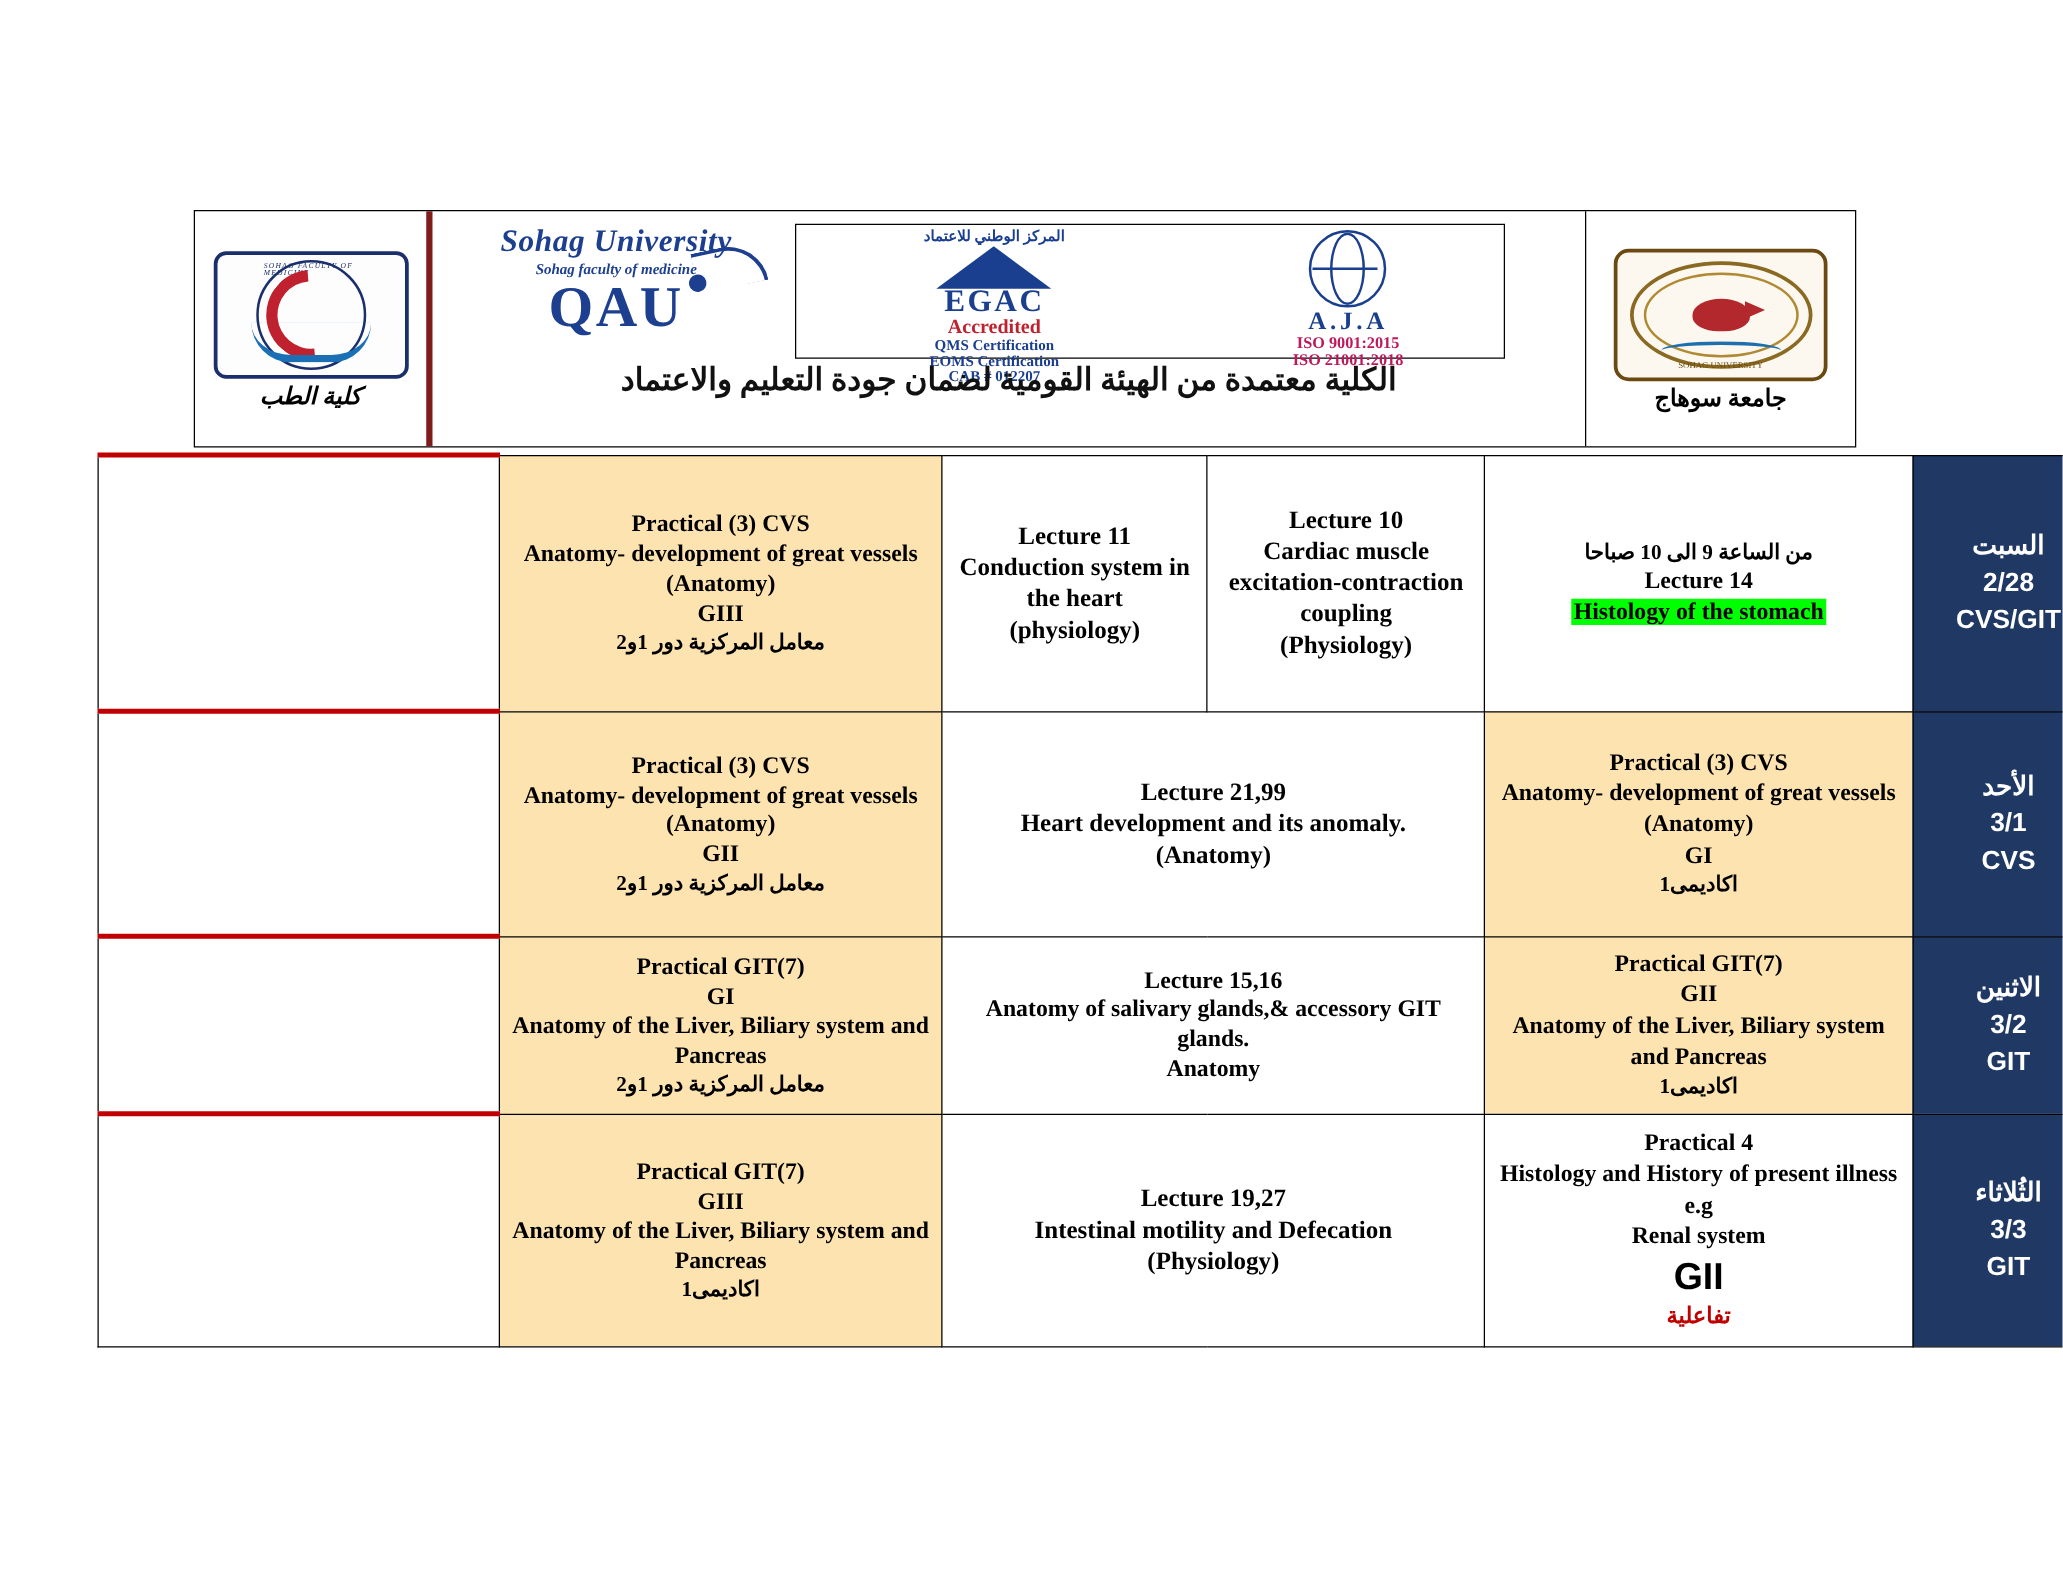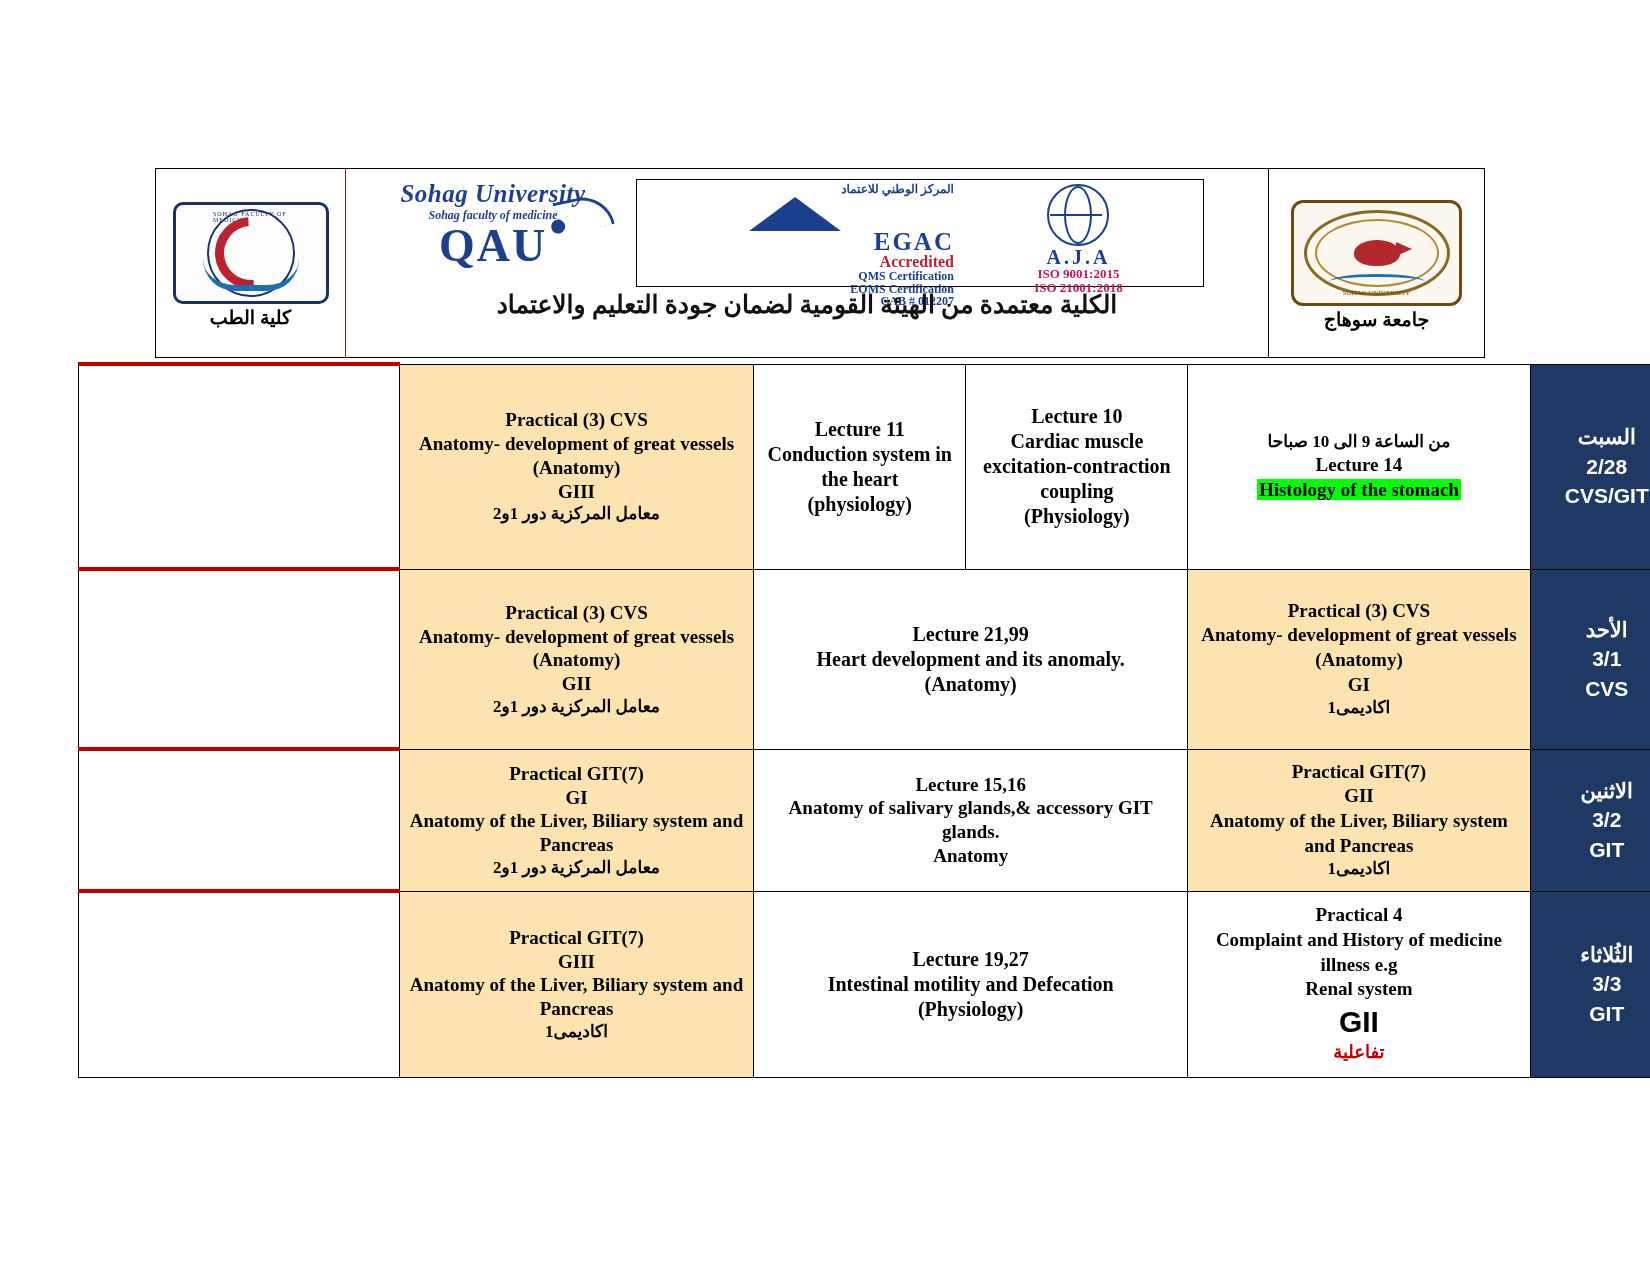--- a/index.html
+++ b/index.html
@@ -29,22 +29,23 @@
   }
   .hdr-cell {
     box-sizing: border-box;
     display: flex;
     flex-direction: column;
     align-items: center;
     justify-content: center;
   }
   .hdr-left {
     width: 190px;
-    border-right: 1px solid #7f1d1d;
+    border-right: 5px solid #7f1d1d;
     padding-top: 4px;
+    font-style: italic;
   }
   .hdr-mid {
     flex: 1;
     border-right: 1px solid #000;
     position: relative;
   }
   .hdr-right {
     width: 215px;
     padding-top: 4px;
   }
@@ -233,21 +234,21 @@
     width: 568px;
     height: 108px;
     border: 1px solid #000;
     background: #fff;
     display: flex;
     box-sizing: border-box;
   }
   .egac {
     width: 56%;
     position: relative;
-    text-align: right;
+    text-align: center;
     box-sizing: border-box;
     padding-top: 2px;
   }
   .egac .arabic-top {
     font-size: 12px;
     color: #1b3f8f;
     direction: rtl;
     font-weight: bold;
   }
   .egac .pyramid {
@@ -631,21 +632,21 @@
         <span class="line">Anatomy of the Liver, Biliary system and Pancreas</span>
         <span class="line ar">اكاديمى1</span>
       </td>
       <td class="lecture" colspan="2">
         <span class="line">Lecture 19,27</span>
         <span class="line">Intestinal motility and Defecation</span>
         <span class="line">(Physiology)</span>
       </td>
       <td class="right-col left-align">
         <span class="line">Practical 4</span>
-        <span class="line">Complaint and History of medicine illness e.g</span>
+        <span class="line">Histology and History of present illness e.g</span>
         <span class="line" style="text-align:center;">Renal system</span>
         <span class="big-g">GII</span>
         <span class="line red-ar" style="text-align:center;">تفاعلية</span>
       </td>
       <td class="day">
         <span class="line day-ar">الثُلاثاء</span>
         <span class="line">3/3</span>
         <span class="line">GIT</span>
       </td>
     </tr>

